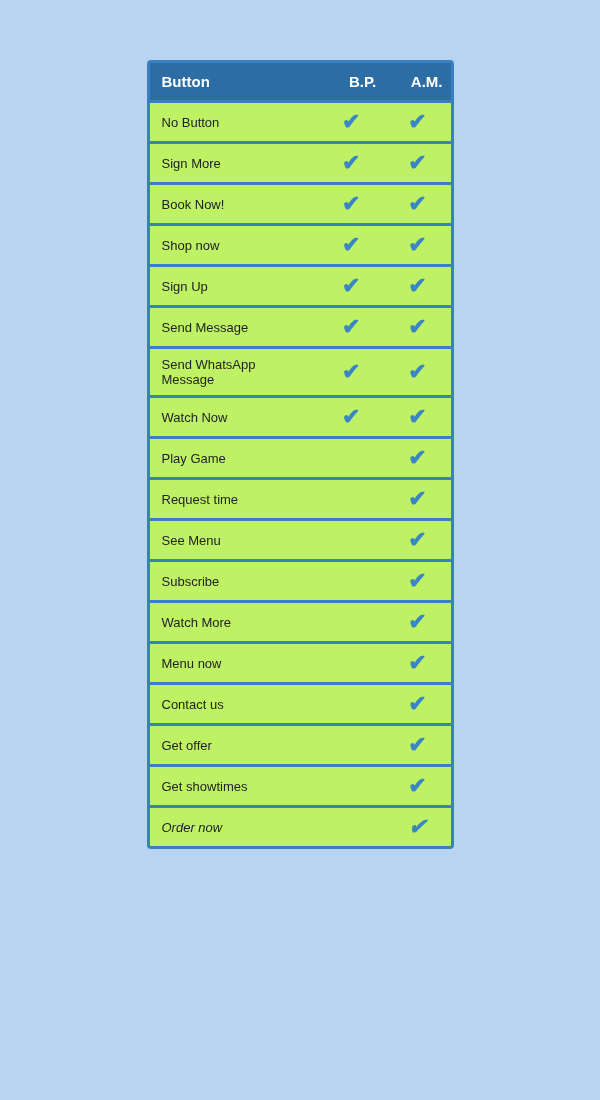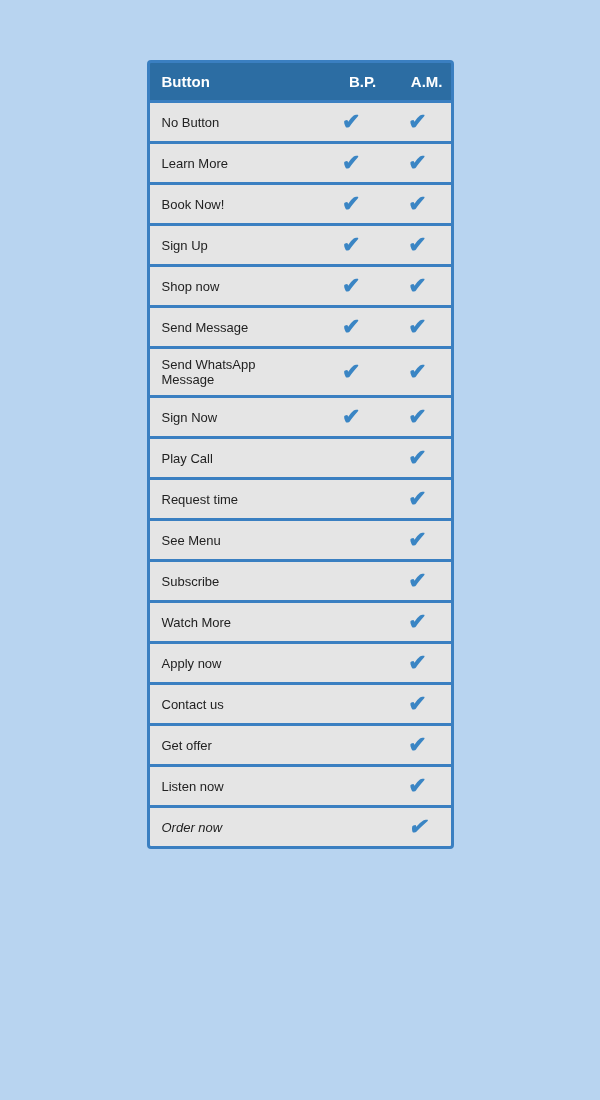--- a/index.html
+++ b/index.html
@@ -44,21 +44,21 @@
       padding-left: 12px;
       width: 56%;
     }
 
     thead th:not(:first-child) {
       text-align: right;
       width: 22%;
     }
 
     tbody tr {
-      background: #e5e5e5;
+      background: #bef264;
       border-bottom: 3px solid #3a7fc1;
     }
 
     tbody tr:last-child {
       border-bottom: none;
       font-style: italic;
     }
 
     tbody td {
       padding: 8px 8px;
@@ -95,56 +95,56 @@
         <th>A.M.</th>
       </tr>
     </thead>
     <tbody id="table-body">
     <tr>
           <td>No Button</td>
           <td><span class="checkmark">✔</span></td>
           <td><span class="checkmark">✔</span></td>
         </tr>
         <tr>
-          <td>Learn More</td>
+          <td>Sign More</td>
           <td><span class="checkmark">✔</span></td>
           <td><span class="checkmark">✔</span></td>
         </tr>
         <tr>
           <td>Book Now!</td>
           <td><span class="checkmark">✔</span></td>
           <td><span class="checkmark">✔</span></td>
         </tr>
         <tr>
-          <td>Sign Up</td>
+          <td>Shop now</td>
           <td><span class="checkmark">✔</span></td>
           <td><span class="checkmark">✔</span></td>
         </tr>
         <tr>
-          <td>Shop now</td>
+          <td>Sign Up</td>
           <td><span class="checkmark">✔</span></td>
           <td><span class="checkmark">✔</span></td>
         </tr>
         <tr>
           <td>Send Message</td>
           <td><span class="checkmark">✔</span></td>
           <td><span class="checkmark">✔</span></td>
         </tr>
         <tr>
           <td>Send WhatsApp Message</td>
           <td><span class="checkmark">✔</span></td>
           <td><span class="checkmark">✔</span></td>
         </tr>
         <tr>
-          <td>Sign Now</td>
+          <td>Watch Now</td>
           <td><span class="checkmark">✔</span></td>
           <td><span class="checkmark">✔</span></td>
         </tr>
         <tr>
-          <td>Play Call</td>
+          <td>Play Game</td>
           <td></td>
           <td><span class="checkmark">✔</span></td>
         </tr>
         <tr>
           <td>Request time</td>
           <td></td>
           <td><span class="checkmark">✔</span></td>
         </tr>
         <tr>
           <td>See Menu</td>
@@ -155,36 +155,36 @@
           <td>Subscribe</td>
           <td></td>
           <td><span class="checkmark">✔</span></td>
         </tr>
         <tr>
           <td>Watch More</td>
           <td></td>
           <td><span class="checkmark">✔</span></td>
         </tr>
         <tr>
-          <td>Apply now</td>
+          <td>Menu now</td>
           <td></td>
           <td><span class="checkmark">✔</span></td>
         </tr>
         <tr>
           <td>Contact us</td>
           <td></td>
           <td><span class="checkmark">✔</span></td>
         </tr>
         <tr>
           <td>Get offer</td>
           <td></td>
           <td><span class="checkmark">✔</span></td>
         </tr>
         <tr>
-          <td>Listen now</td>
+          <td>Get showtimes</td>
           <td></td>
           <td><span class="checkmark">✔</span></td>
         </tr>
         <tr>
           <td>Order now</td>
           <td></td>
           <td><span class="checkmark">✔</span></td>
         </tr>
       </tbody>
   </table>

